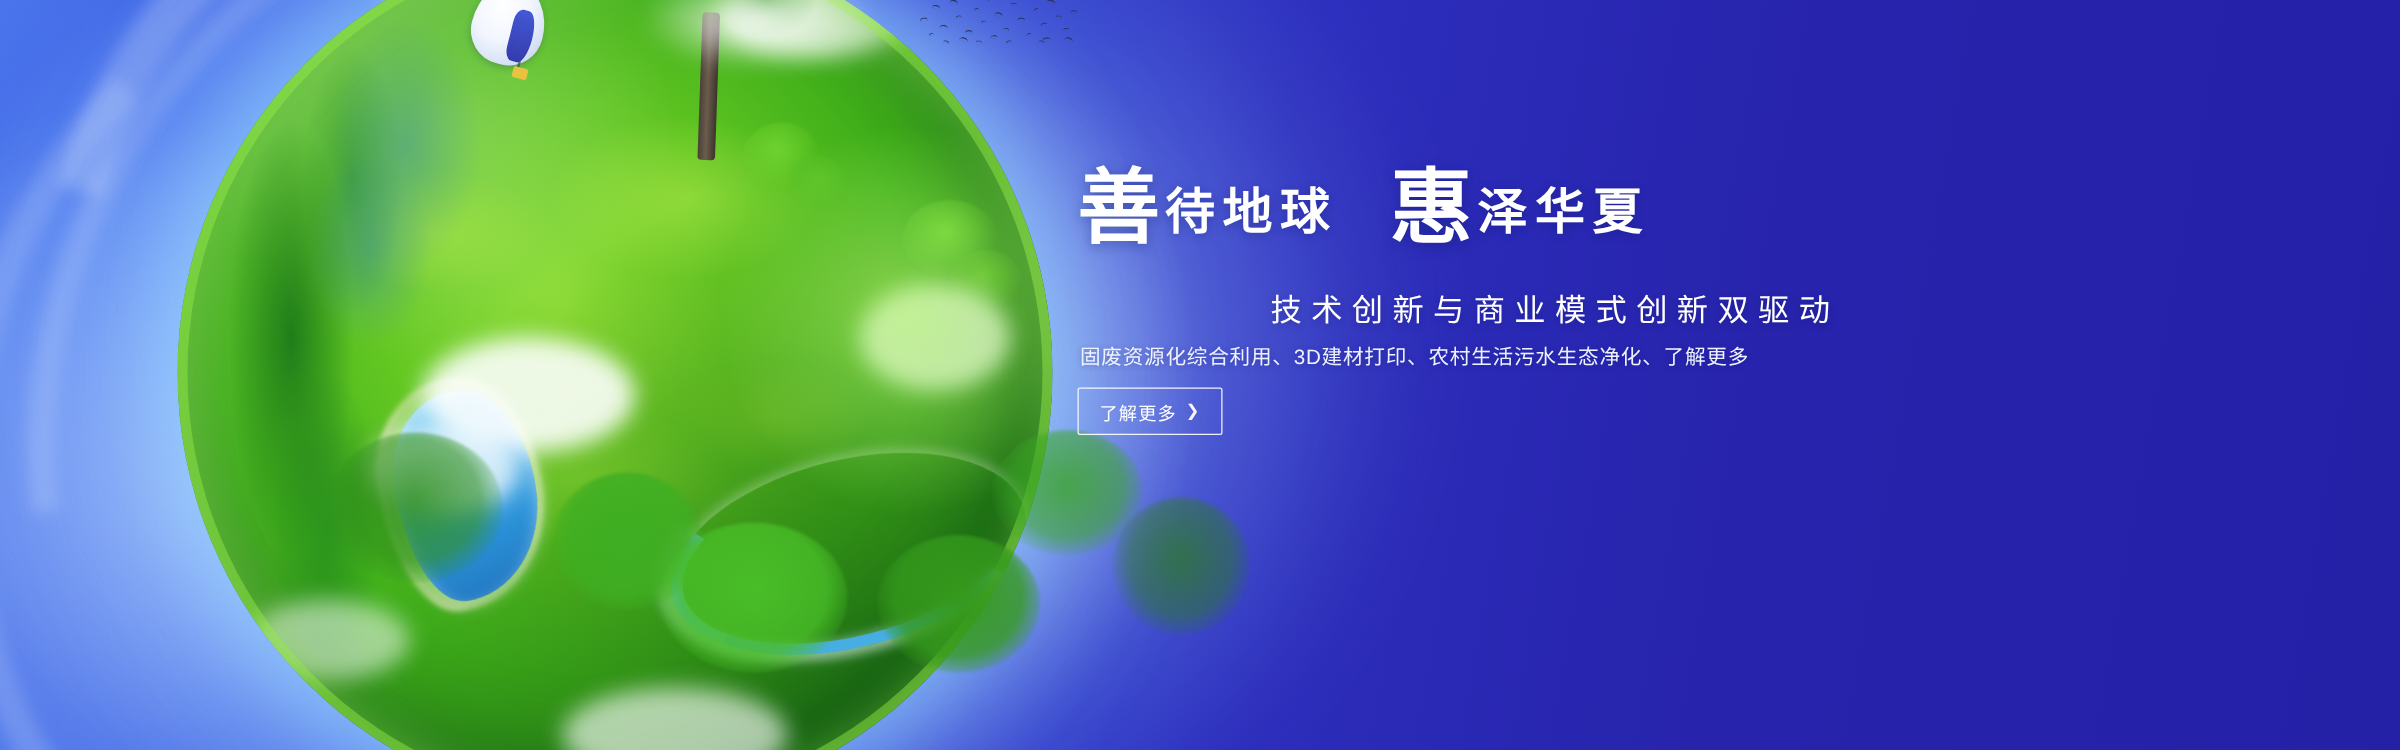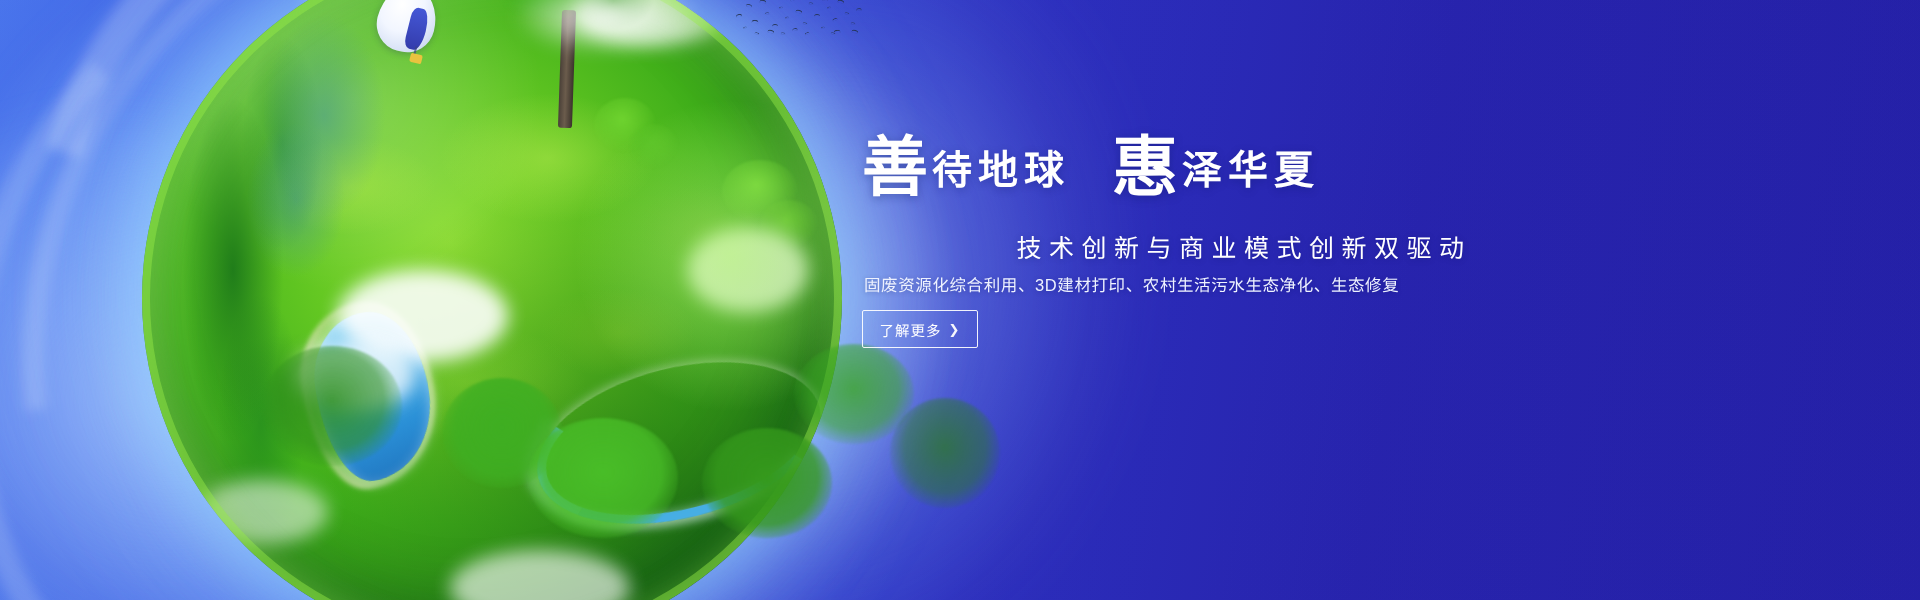--- a/index.html
+++ b/index.html
@@ -357,21 +357,21 @@
   </div>
 
   <div class="content">
 
     <div class="headline">
       <span class="hl-big">善</span><span class="hl-sm">待地球</span><span class="hl-gap"></span><span class="hl-big">惠</span><span class="hl-sm">泽华夏</span>
     </div>
 
     <div class="subtitle">技术创新与商业模式创新双驱动</div>
 
-    <div class="desc">固废资源化综合利用、3D建材打印、农村生活污水生态净化、生态修复</div>
+    <div class="desc">固废资源化综合利用、3D建材打印、农村生活污水生态净化、了解更多</div>
 
     <div class="cta">
       <span>了解更多</span>
       <span class="chev">❯</span>
     </div>
 
   </div>
 </div>
 
 </body></html>

